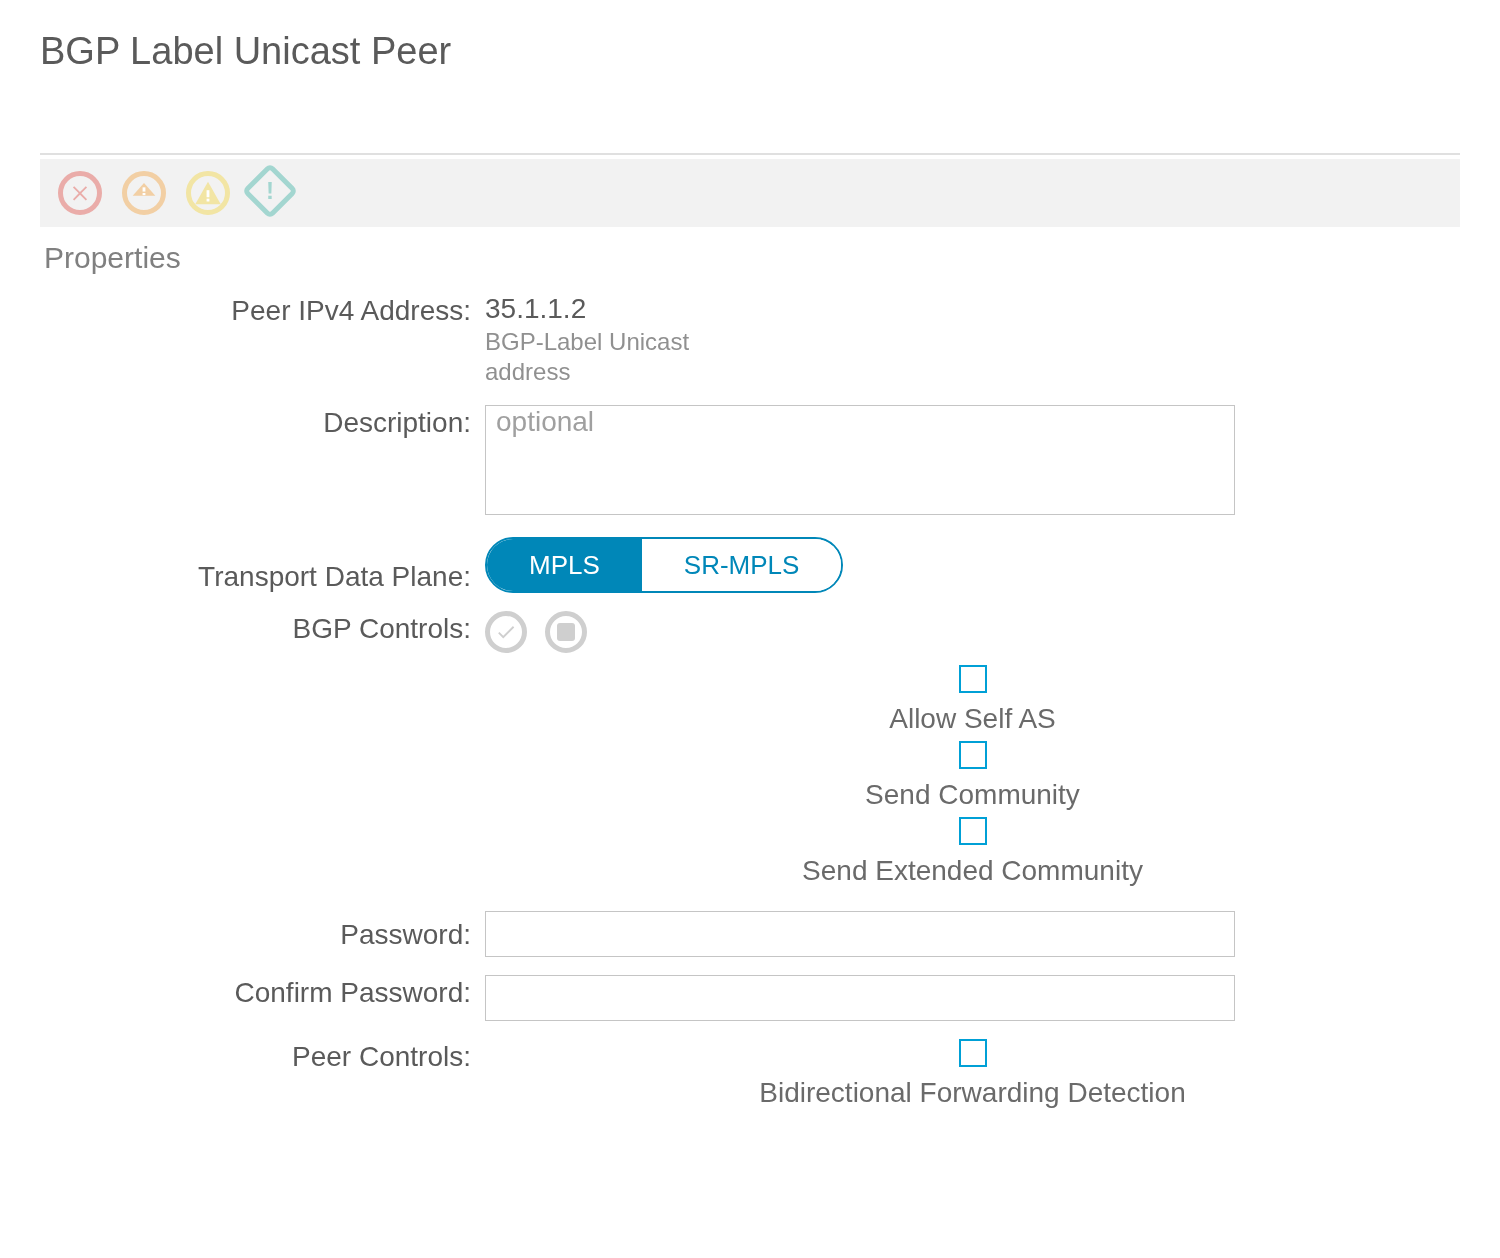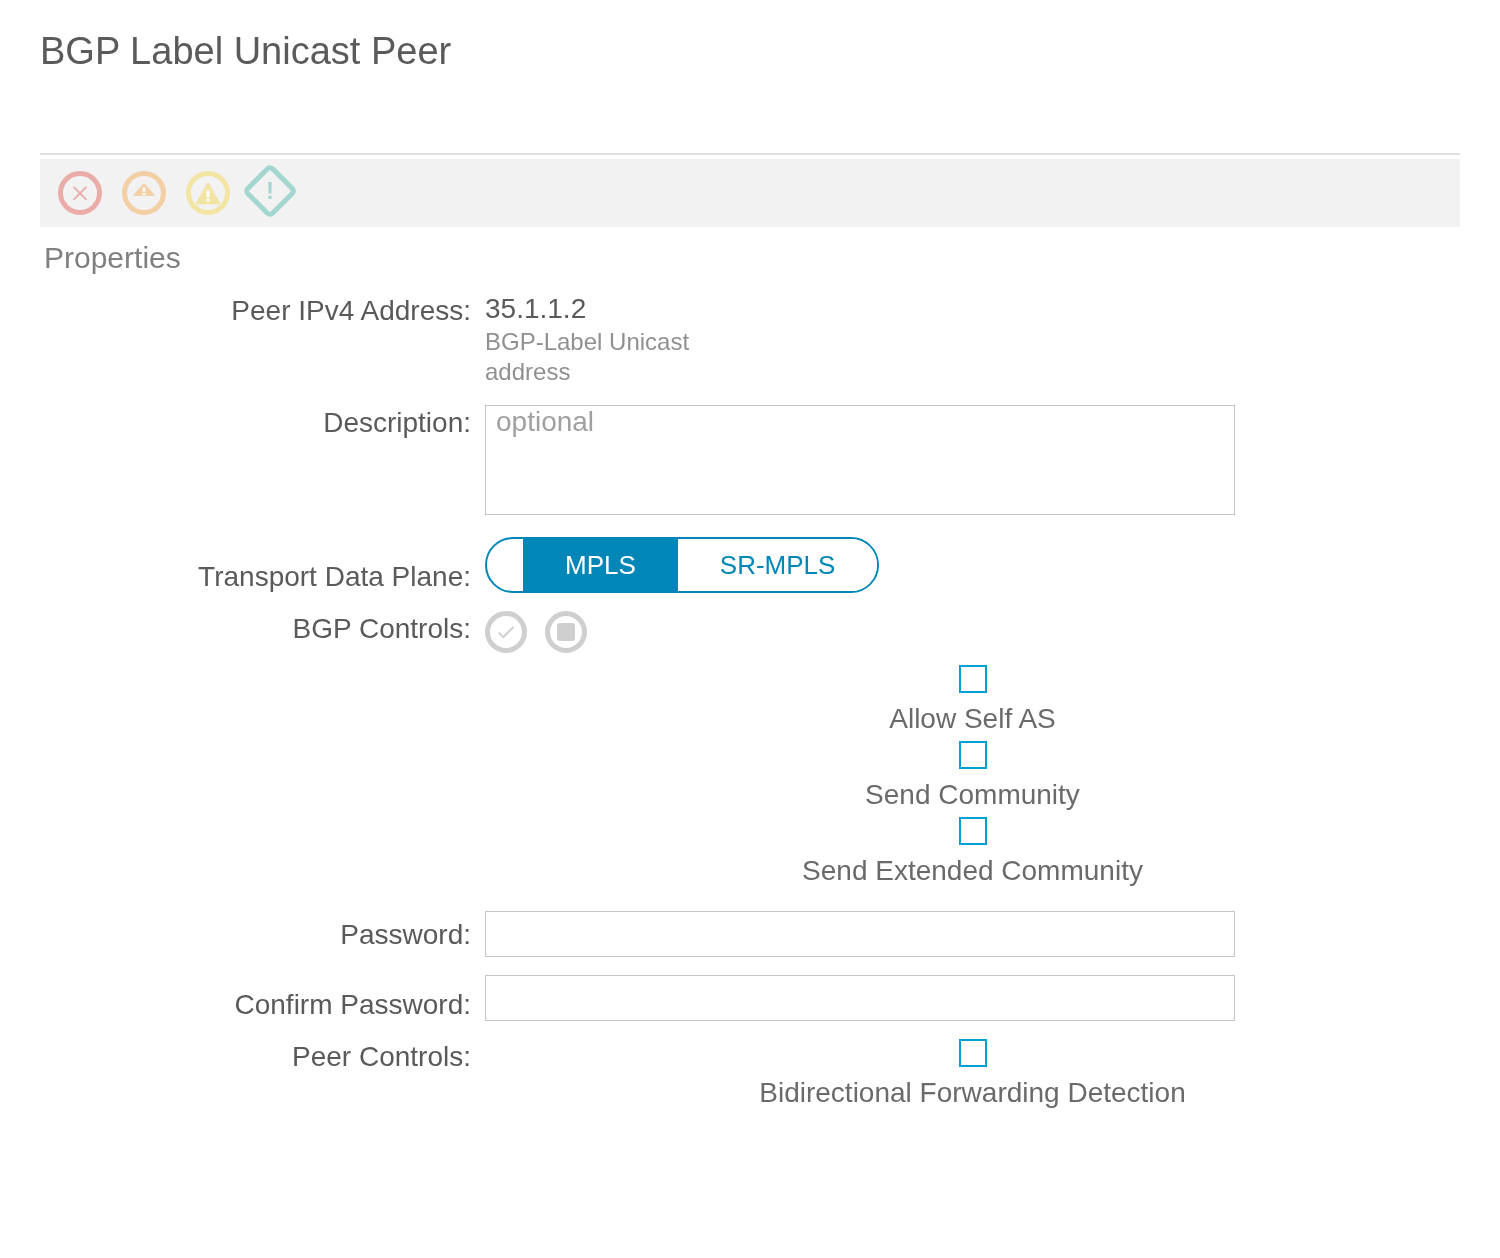--- a/index.html
+++ b/index.html
@@ -118,21 +118,20 @@
       align-items: center;
       font-size: 26px;
       font-weight: 400;
       cursor: pointer;
       color: #0087b8;
       background: #ffffff;
     }
     .pill-option.selected {
       background: #0087b8;
       color: #ffffff;
-      margin-left: 36px;
     }
     .bgp-bulk {
       display: flex;
       gap: 18px;
       margin-bottom: 12px;
     }
     .bulk-btn {
       width: 42px;
       height: 42px;
       border-radius: 50%;
@@ -258,21 +257,21 @@
   </div>
 </div>
 
 <div class="form-row" style="align-items:center;">
   <div class="form-label">Password:</div>
   <div class="form-value-col">
     <input type="password" class="form-input" style="">
   </div>
 </div>
 
-<div class="form-row" style="align-items:flex-end;">
+<div class="form-row" style="align-items:flex-start;">
   <div class="form-label">Confirm Password:</div>
   <div class="form-value-col">
     <input type="password" class="form-input" style="">
   </div>
 </div>
 
 <div class="form-row" style="margin-bottom:14px;">
   <div class="form-label">Peer Controls:</div>
   <div class="form-value-col">
     <div class="checkbox-row">

